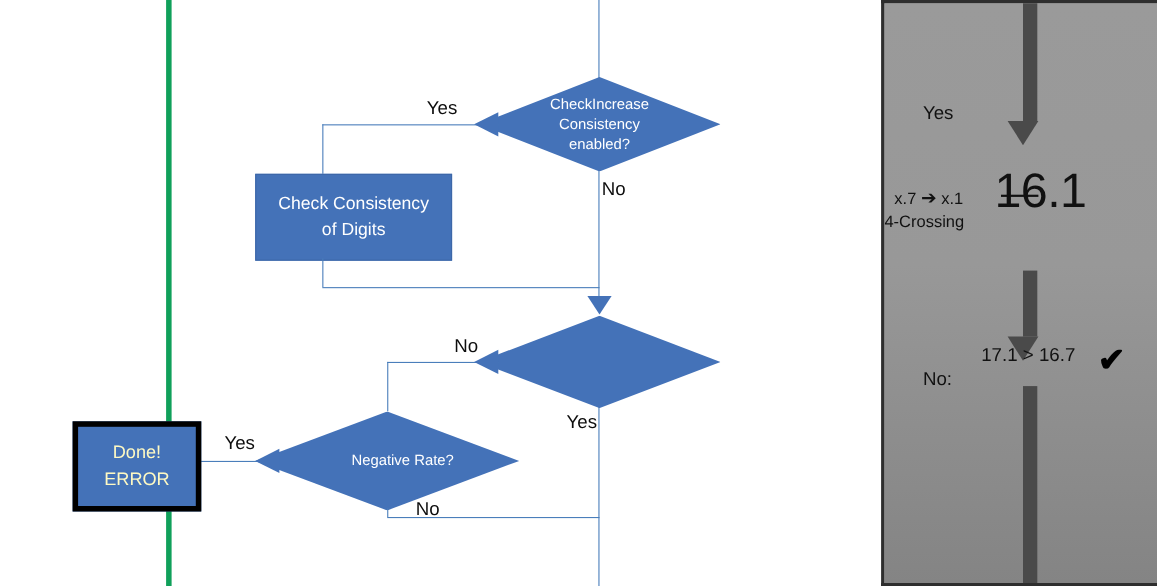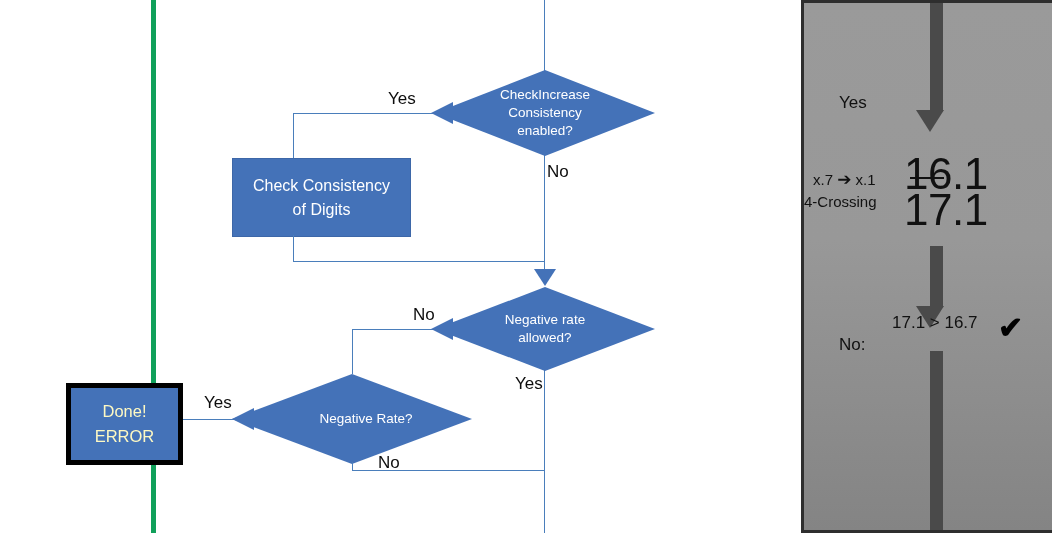--- a/index.html
+++ b/index.html
@@ -195,22 +195,20 @@
   <div class="proc-box" style="left:208px; top:158px; width:177px; height:77px;margin-left:24px;">
     <span>Check Consistency
 of Digits</span>
   </div>
 
   <div class="conn v" style="left:293px; top:235px; height:26px;"></div>
   <div class="conn h" style="left:293px; top:261px; width:252px;"></div>
 
   <div class="diamond" style="left:435px; top:287px; width:220px; height:84px;">
     <div class="shape"></div>
-    <div class="dlabel">Negative rate
-allowed?</div>
   </div>
 
   <div class="conn h" style="left:352px; top:329px; width:101px;"></div>
   <div class="arrow-left" style="left:431px; top:318px;"></div>
   <div class="conn v" style="left:352px; top:329px; height:45px;"></div>
 
   <span class="edge-label" style="left:413px; top:305px;">No</span>
   <span class="edge-label" style="left:515px; top:374px;">Yes</span>
 
   <div class="diamond" style="left:232px; top:374px; width:240px; height:90px;">
@@ -238,21 +236,20 @@
 
     <span class="gp-text gp-yes" style="left:35px; top:90px;">Yes</span>
 
     <span class="gp-text gp-small" style="left:9px; top:166px;">
       <span>x.7 </span><span style="font-size:17px;">➔</span><span> x.1</span>
     </span>
     <span class="gp-text gp-small" style="left:0px; top:190px;">4-Crossing</span>
 
     <span class="gp-text gp-big" style="left:100px; top:152px;">16.1</span>
     <div class="strike-6" style="left:106px; top:174px; width:34px;"></div>
-    <span class="gp-text gp-big" style="left:100px; top:188px;">17.1</span>
 
     <div class="gp-shaft" style="left:126px; top:243px; height:60px;"></div>
     <div class="gp-head" style="left:112px; top:303px;"></div>
 
     <span class="gp-text gp-row" style="left:35px; top:332px;">No:</span>
     <span class="gp-text gp-row" style="left:88px; top:310px;">17.1 &gt; 16.7</span>
     <span class="gp-check" style="left:194px; top:310px;">✔</span>
 
     <div class="gp-shaft" style="left:126px; top:348px; height:190px;"></div>
   </div>

